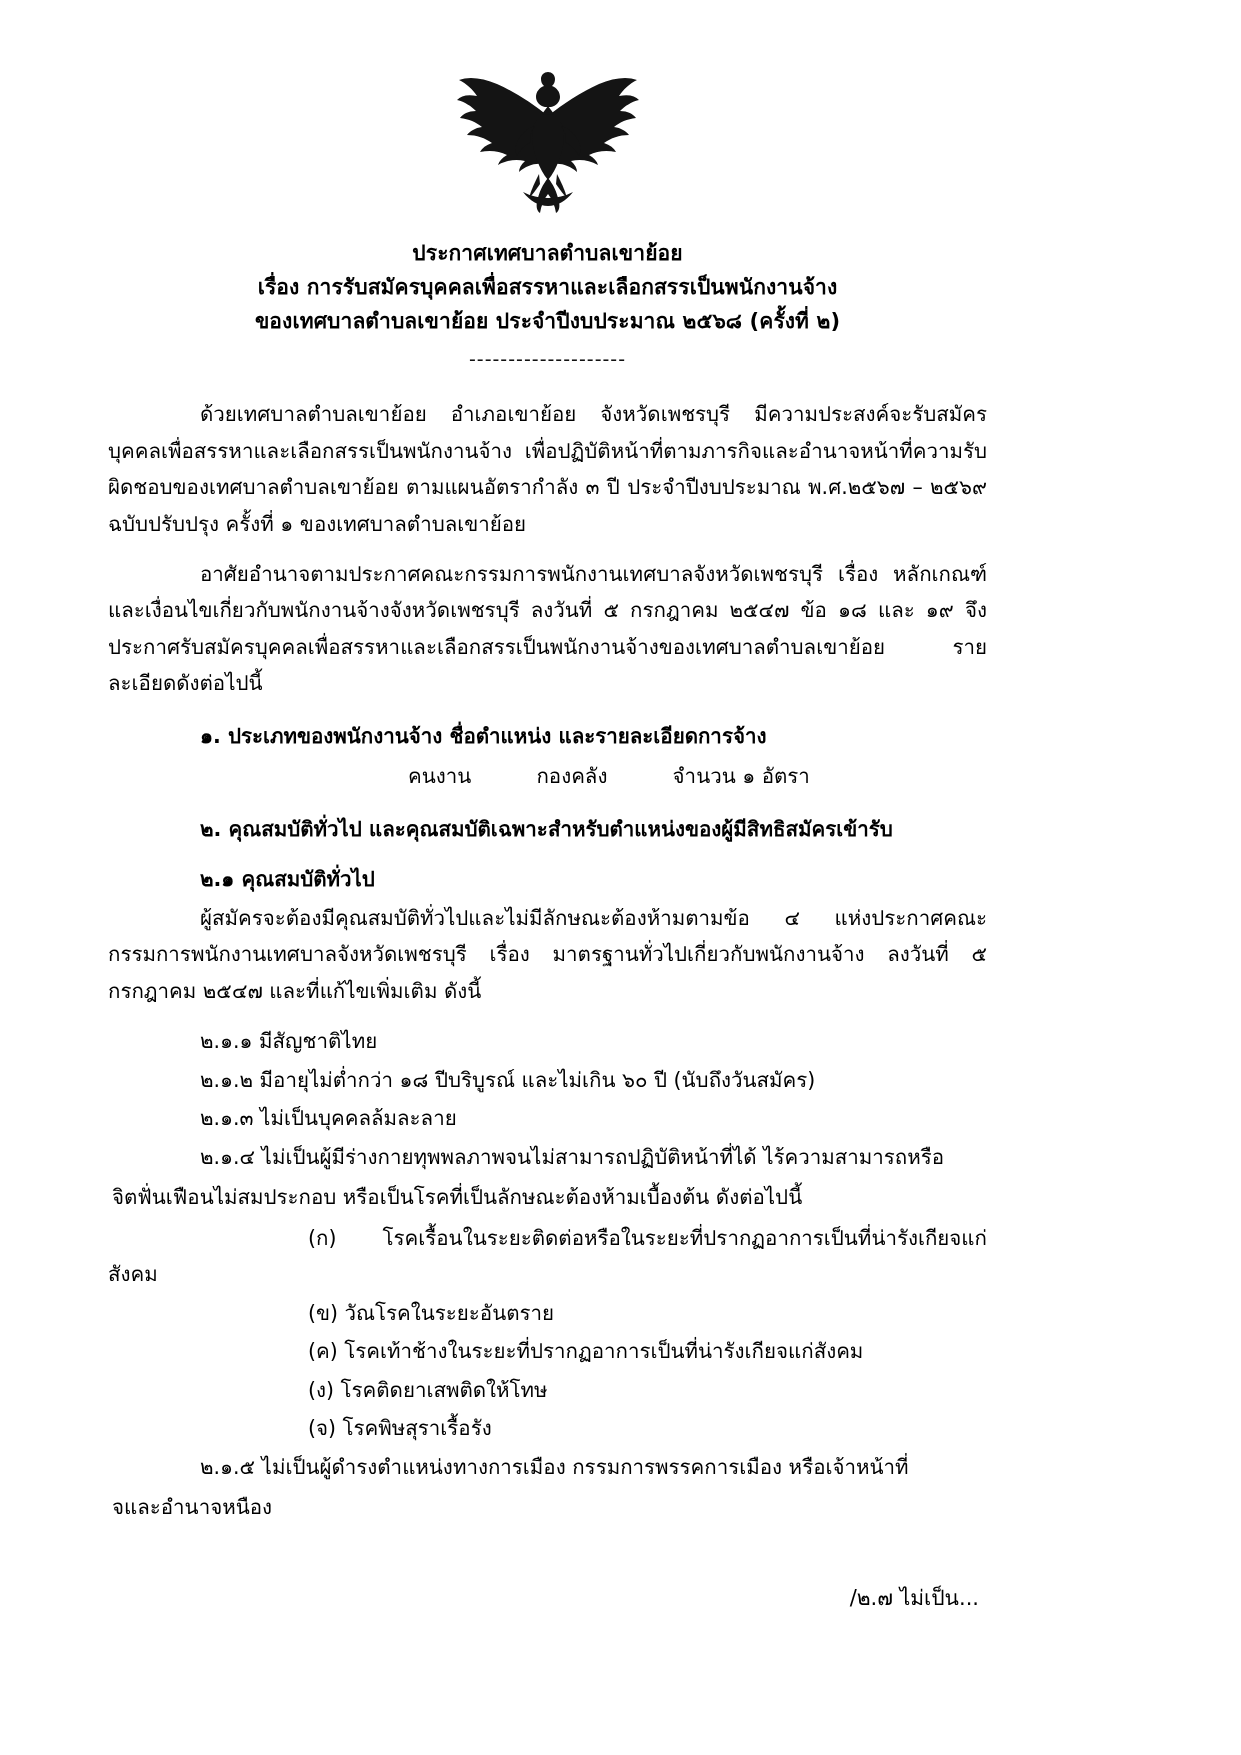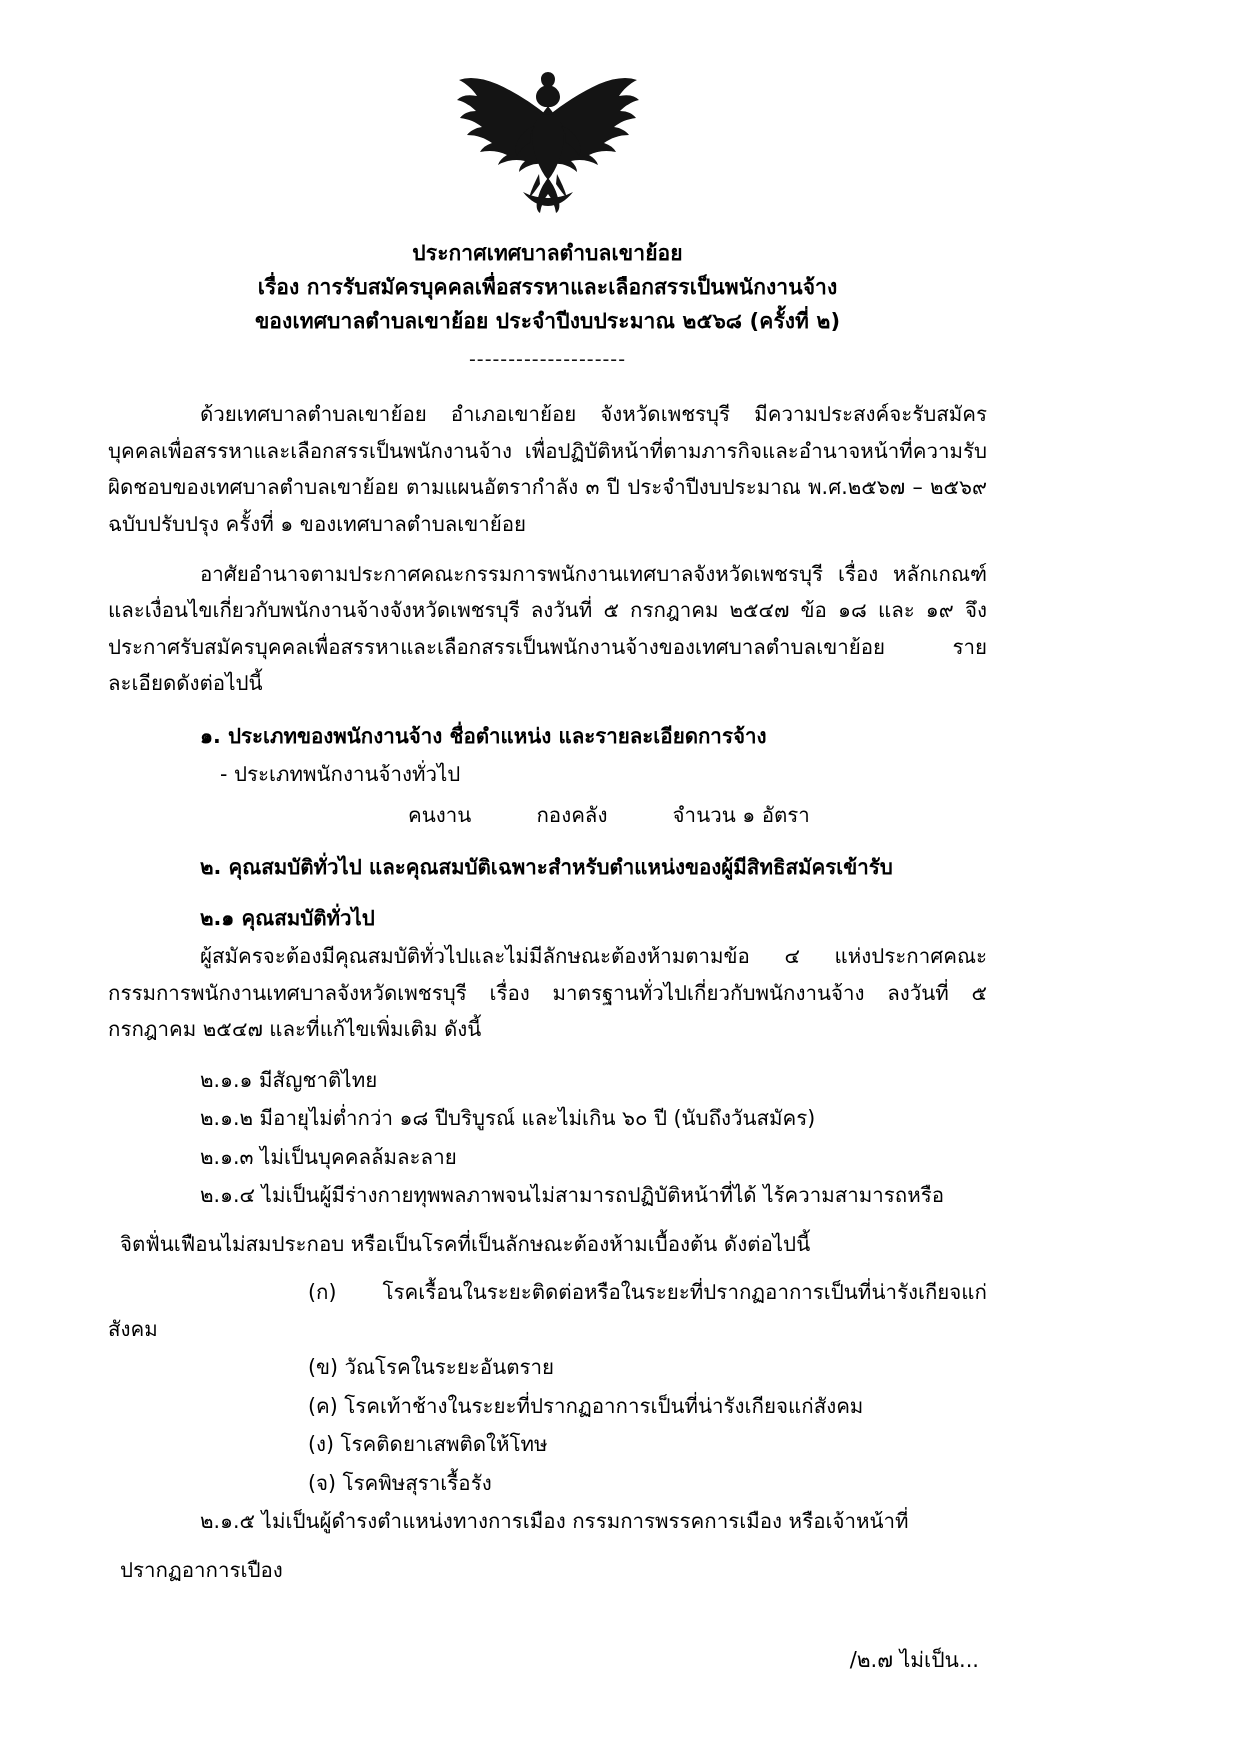--- a/index.html
+++ b/index.html
@@ -82,21 +82,21 @@
   .sub-head {
     font-weight: bold;
     margin: 14px 0 2px 0;
     text-indent: 92px;
   }
   .item {
     margin: 2px 0;
     text-indent: 92px;
   }
   .item-cont {
-    margin: 12px;
+    margin: 4px;
     text-indent: 0;
   }
   .sub-item {
     margin: 2px 0;
     text-indent: 200px;
   }
   .tail {
     margin-top: 54px;
     text-align: right;
     font-size: 21px;
@@ -141,21 +141,20 @@
     <div class="line">ของเทศบาลตำบลเขาย้อย ประจำปีงบประมาณ ๒๕๖๘ (ครั้งที่ ๒)</div>
   </div>
   <div class="divider">--------------------</div>
 
   <div class="body-block">
 
     <p class="para">ด้วยเทศบาลตำบลเขาย้อย  อำเภอเขาย้อย  จังหวัดเพชรบุรี  มีความประสงค์จะรับสมัครบุคคลเพื่อสรรหาและเลือกสรรเป็นพนักงานจ้าง  เพื่อปฏิบัติหน้าที่ตามภารกิจและอำนาจหน้าที่ความรับผิดชอบของเทศบาลตำบลเขาย้อย ตามแผนอัตรากำลัง ๓ ปี ประจำปีงบประมาณ พ.ศ.๒๕๖๗ – ๒๕๖๙ ฉบับปรับปรุง ครั้งที่ ๑  ของเทศบาลตำบลเขาย้อย</p>
     <p class="para">อาศัยอำนาจตามประกาศคณะกรรมการพนักงานเทศบาลจังหวัดเพชรบุรี เรื่อง หลักเกณฑ์และเงื่อนไขเกี่ยวกับพนักงานจ้างจังหวัดเพชรบุรี ลงวันที่  ๕ กรกฎาคม ๒๕๔๗ ข้อ ๑๘ และ ๑๙  จึงประกาศรับสมัครบุคคลเพื่อสรรหาและเลือกสรรเป็นพนักงานจ้างของเทศบาลตำบลเขาย้อย รายละเอียดดังต่อไปนี้</p>
 
     <p class="h-num">๑. ประเภทของพนักงานจ้าง ชื่อตำแหน่ง และรายละเอียดการจ้าง</p>
-    <p class="sub-line">- ประเภทพนักงานจ้างทั่วไป</p>
     <p class="center-cols">คนงาน          กองคลัง          จำนวน ๑ อัตรา</p>
 
     <p class="h-num">๒. คุณสมบัติทั่วไป และคุณสมบัติเฉพาะสำหรับตำแหน่งของผู้มีสิทธิสมัครเข้ารับ</p>
 
     <p class="sub-head">๒.๑ คุณสมบัติทั่วไป</p>
     <p class="para">ผู้สมัครจะต้องมีคุณสมบัติทั่วไปและไม่มีลักษณะต้องห้ามตามข้อ ๔   แห่งประกาศคณะกรรมการพนักงานเทศบาลจังหวัดเพชรบุรี  เรื่อง  มาตรฐานทั่วไปเกี่ยวกับพนักงานจ้าง  ลงวันที่ ๕ กรกฎาคม ๒๕๔๗ และที่แก้ไขเพิ่มเติม ดังนี้</p>
 
     <p class="item">๒.๑.๑  มีสัญชาติไทย</p>
     <p class="item">๒.๑.๒  มีอายุไม่ต่ำกว่า ๑๘ ปีบริบูรณ์ และไม่เกิน ๖๐ ปี (นับถึงวันสมัคร)</p>
     <p class="item">๒.๑.๓  ไม่เป็นบุคคลล้มละลาย</p>
@@ -163,18 +162,18 @@
     <p class="item">๒.๑.๔  ไม่เป็นผู้มีร่างกายทุพพลภาพจนไม่สามารถปฏิบัติหน้าที่ได้  ไร้ความสามารถหรือ</p>
     <p class="item-cont">จิตฟั่นเฟือนไม่สมประกอบ  หรือเป็นโรคที่เป็นลักษณะต้องห้ามเบื้องต้น ดังต่อไปนี้</p>
 
     <p class="sub-item">(ก) โรคเรื้อนในระยะติดต่อหรือในระยะที่ปรากฏอาการเป็นที่น่ารังเกียจแก่สังคม</p>
     <p class="sub-item">(ข) วัณโรคในระยะอันตราย</p>
     <p class="sub-item">(ค) โรคเท้าช้างในระยะที่ปรากฏอาการเป็นที่น่ารังเกียจแก่สังคม</p>
     <p class="sub-item">(ง) โรคติดยาเสพติดให้โทษ</p>
     <p class="sub-item">(จ) โรคพิษสุราเรื้อรัง</p>
 
     <p class="item">๒.๑.๕  ไม่เป็นผู้ดำรงตำแหน่งทางการเมือง กรรมการพรรคการเมือง หรือเจ้าหน้าที่</p>
-    <p class="item-cont">ปรากฏอาการเปือง</p>
+    <p class="item-cont">จและอำนาจหนือง</p>
 
 
     <div class="tail">/๒.๗ ไม่เป็น...</div>
   </div>
 </div>
 
 </body></html>

